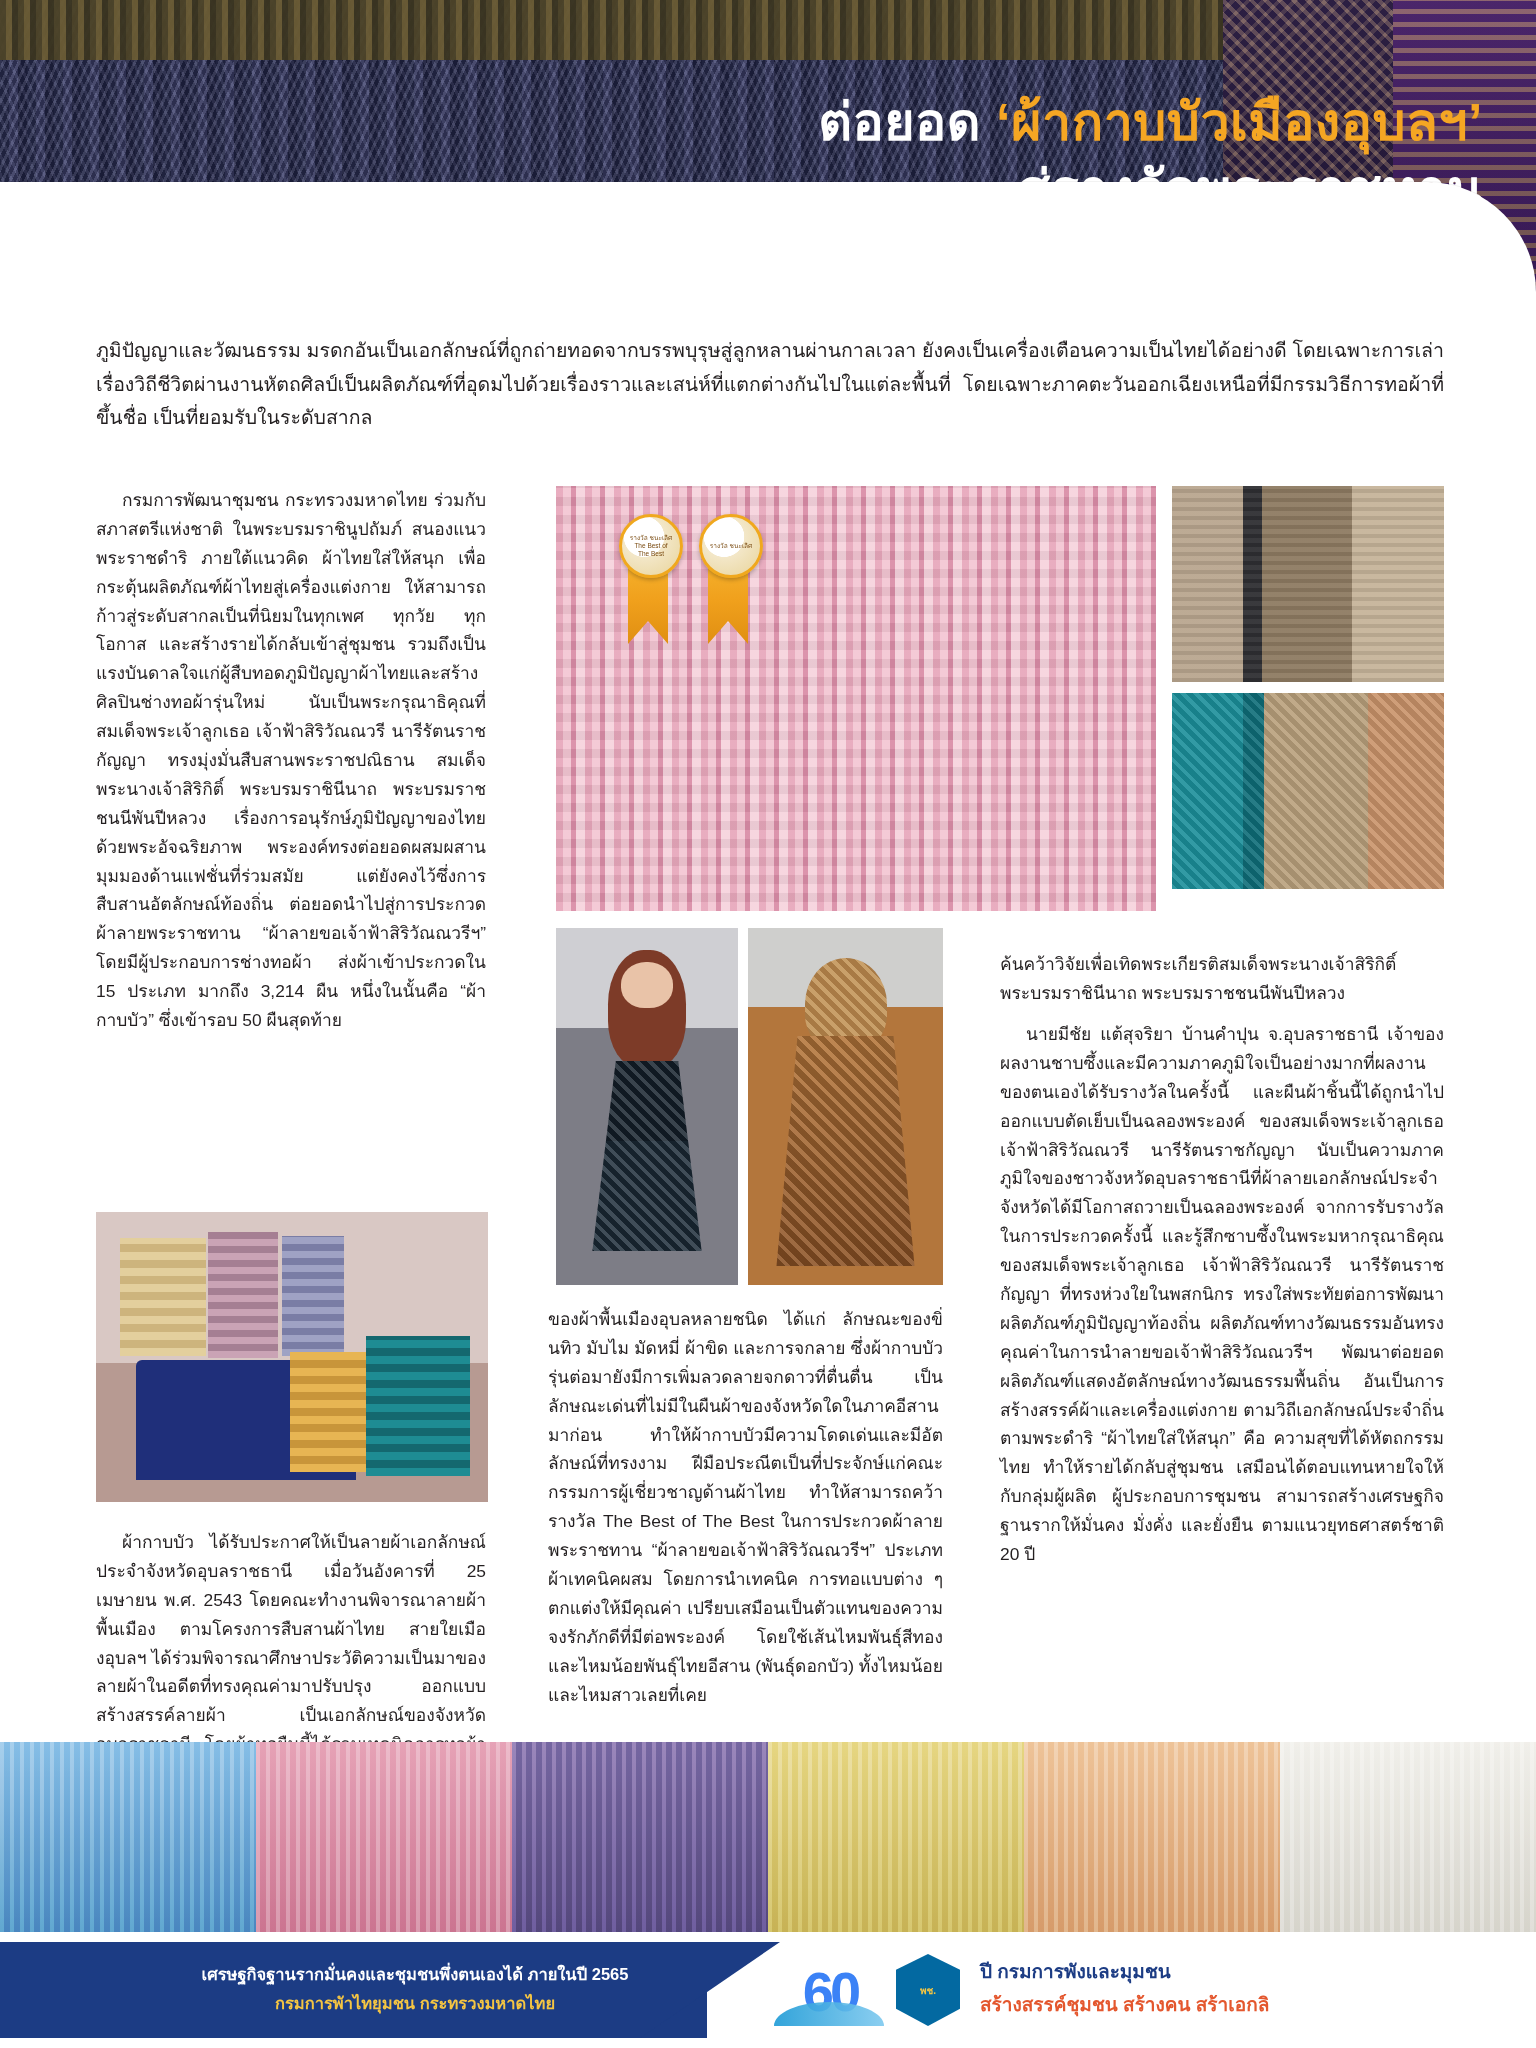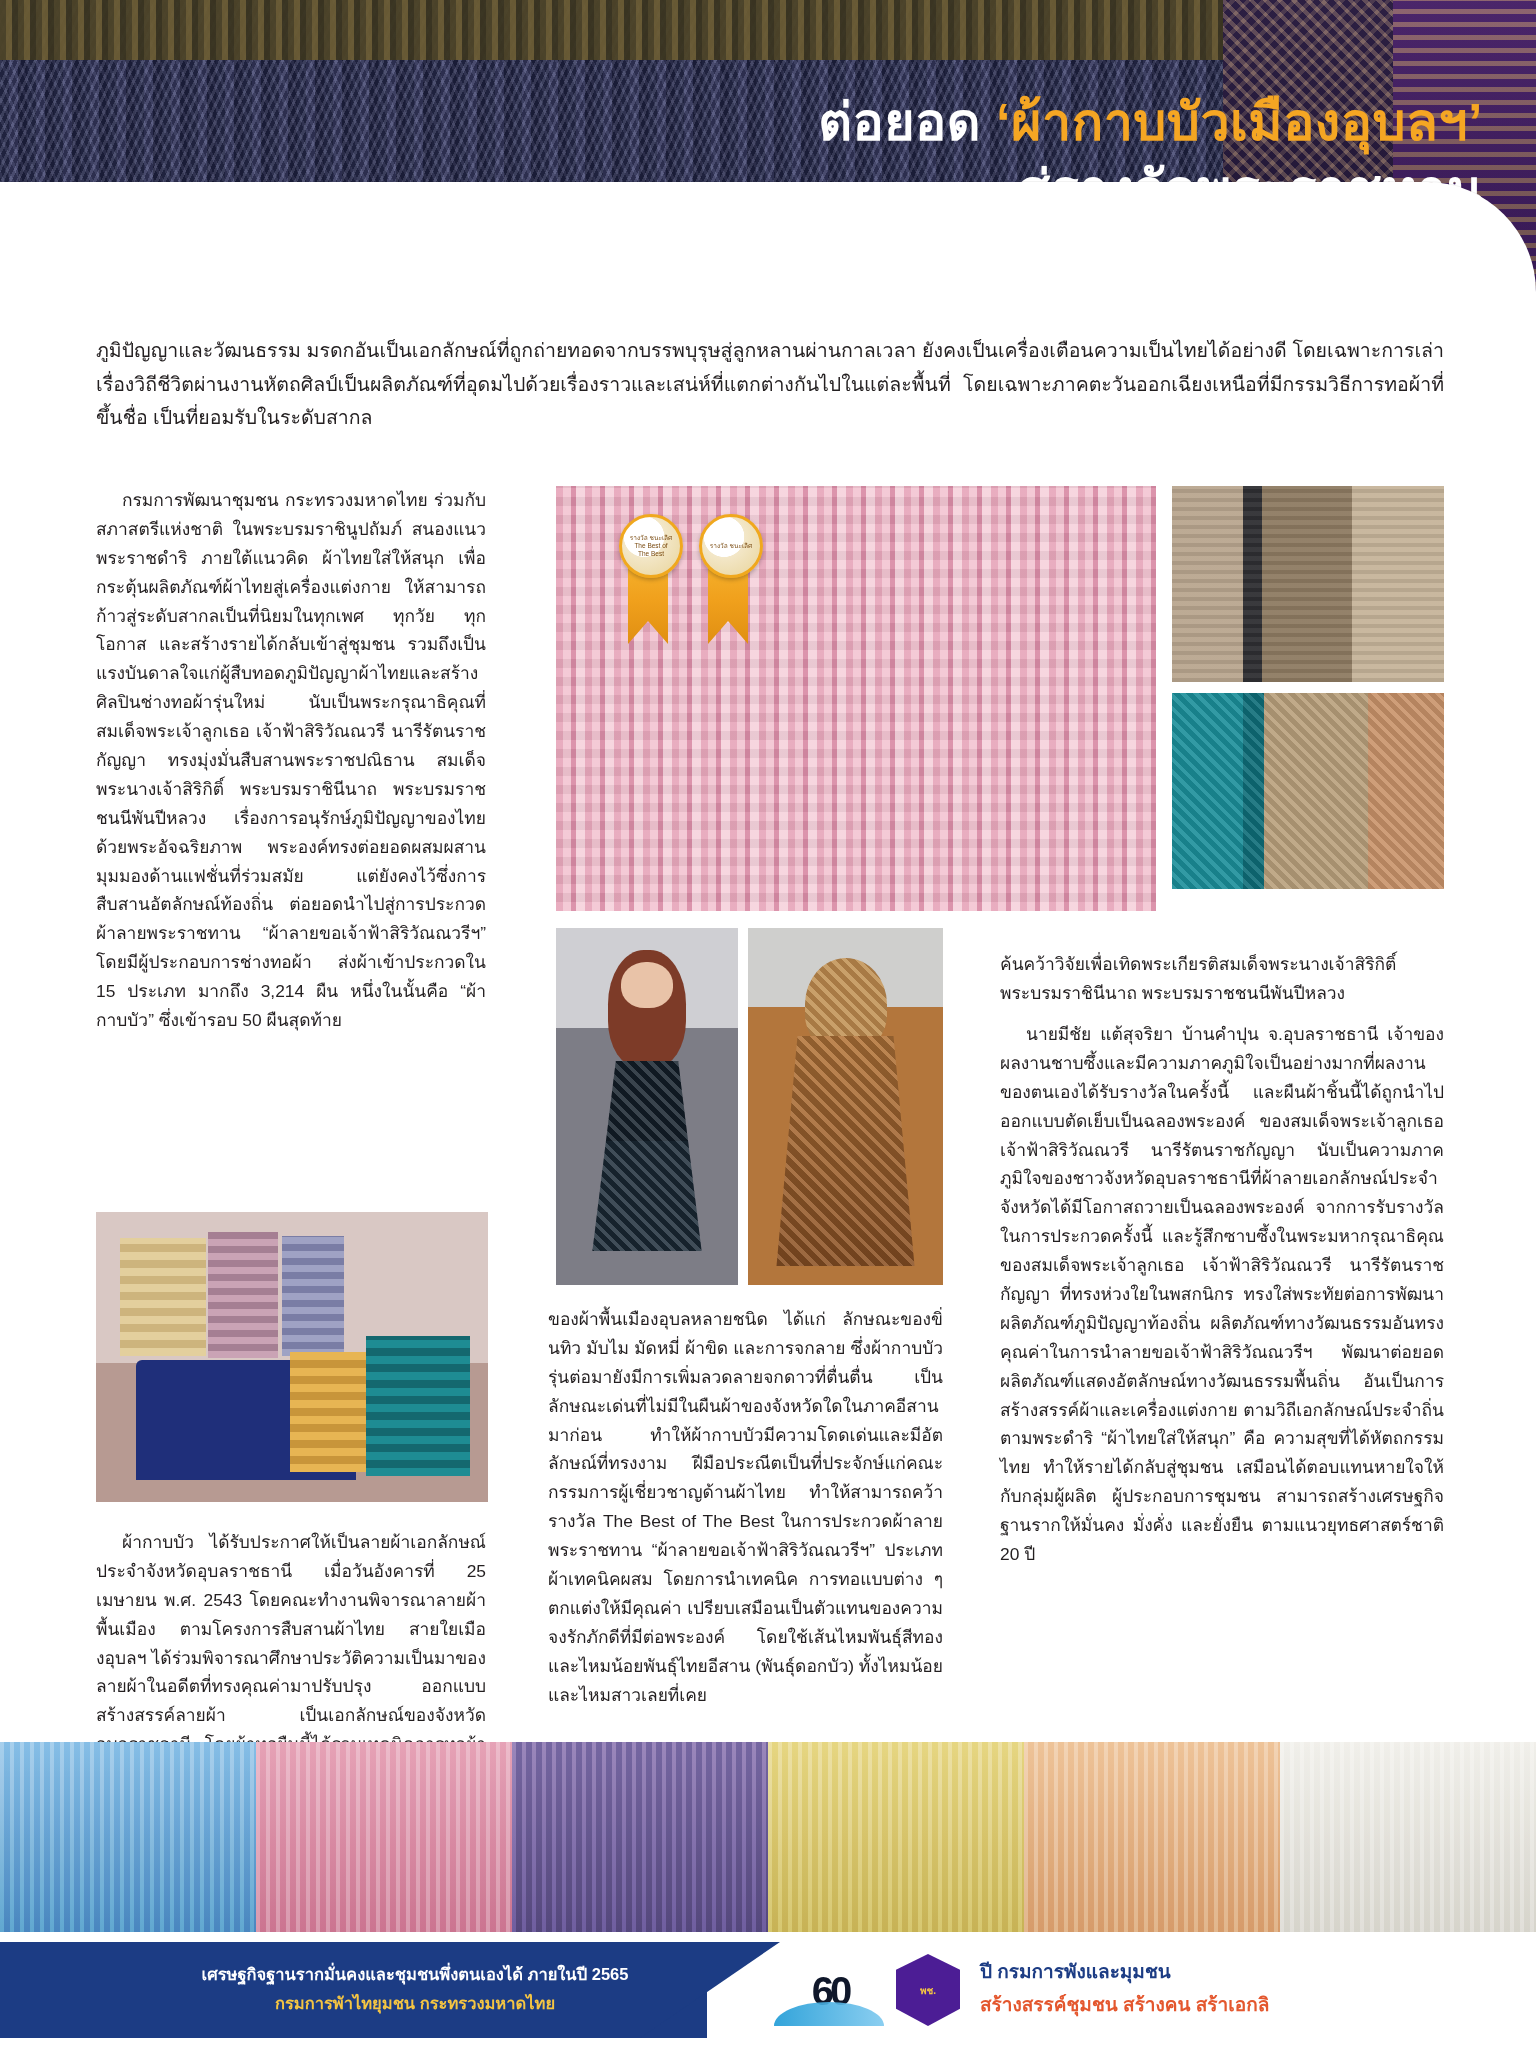--- a/index.html
+++ b/index.html
@@ -269,33 +269,33 @@
     clip-path: polygon(0 0, 100% 0, 0 100%);
   }
   .footer-left {
     position: absolute; left: 200px; top: 24px; width: 430px;
     color: #ffffff; text-align: center; line-height: 1.5; margin-top: 6px;
   }
   .footer-left .fl1 { font-size: 16.5px; font-weight: bold; }
   .footer-left .fl2 { font-size: 16.5px; font-weight: bold; color: #f5c542; margin-top: 4px;}
   .logo-60 {
     position: absolute; left: 770px; top: 16px; width: 120px; height: 86px;
-    color: #0f172a; font-size: 40px; font-weight: bold; letter-spacing: -4px;
+    color: #3b82f6; font-size: 56px; font-weight: bold; letter-spacing: -4px;
     display: flex; align-items: center; justify-content: center;
   }
   .logo-60::after {
     content: "";
     position: absolute; left: 4px; bottom: 8px; width: 110px; height: 24px;
     background: linear-gradient(90deg, #1c9ad6, #7ec9ef);
     border-radius: 50%/100% 100% 0 0;
     opacity: .9;
   }
   .logo-emblem {
     position: absolute; left: 896px; top: 22px; width: 64px; height: 72px;
-    background: #4c1d95;
+    background: #0369a1;
     clip-path: polygon(50% 0, 100% 22%, 100% 76%, 50% 100%, 0 76%, 0 22%);
     display:flex; align-items:center; justify-content:center;
     color: #f5c542; font-size: 10px; font-weight: bold;
   }
   .footer-right {
     position: absolute; left: 980px; top: 26px; width: 460px;
     line-height: 1.5;
   }
   .footer-right .fr1 { font-size: 19px; font-weight: bold; color: #1c3c84; }
   .footer-right .fr2 { font-size: 19px; font-weight: bold; color: #e4572e; margin-top: 4px; }

